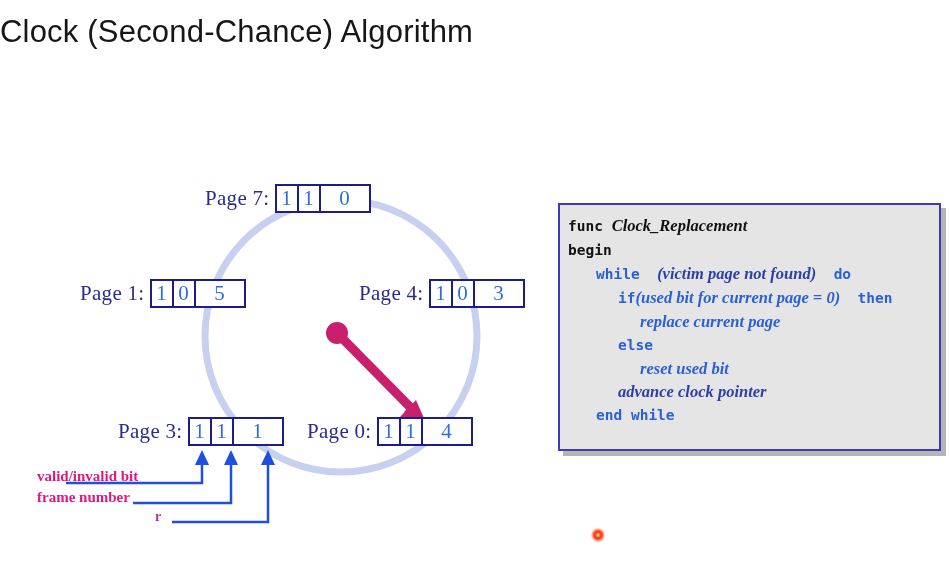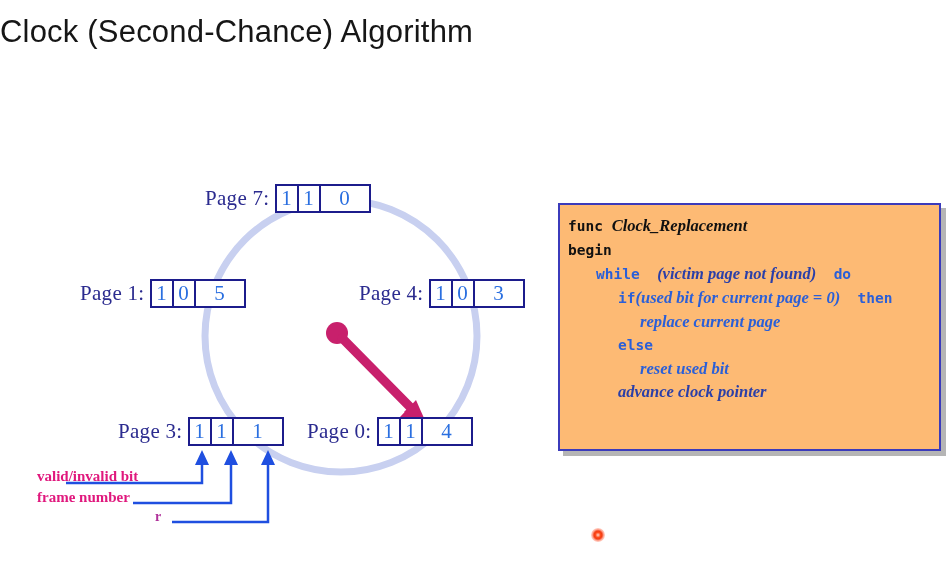--- a/index.html
+++ b/index.html
@@ -109,21 +109,21 @@
     color: #b0329b;
   }
 
   
   #code-box {
     position: absolute;
     left: 558px;
     top: 203px;
     width: 383px;
     height: 248px;
-    background: #fdba74;
+    background: #e5e5e5;
     border: 2px solid #3b3bbb;
     box-sizing: border-box;
     box-shadow: 5px 5px 0 0 #b5b5b5;
     padding: 9px 0 0 8px;
     overflow: hidden;
   }
   .code-line {
     font-size: 15.5px;
     line-height: 23px;
     white-space: pre;
@@ -256,16 +256,17 @@
 
   <div class="code-line" style="padding-left:72px;"><span class="it blue">replace current page</span></div>
 
   <div class="code-line" style="padding-left:50px;"><span class="kw blue">else</span></div>
 
   <div class="code-line" style="padding-left:72px;"><span class="it blue">reset used bit</span></div>
 
 
   <div class="code-line" style="padding-left:50px;"><span class="it navy">advance clock pointer</span></div>
 
+  <div class="code-line" style="padding-left:28px;"><span class="kw blue">end while</span></div>
 
 </div>
 
 <div id="laser-dot"></div>
 
 </body></html>

